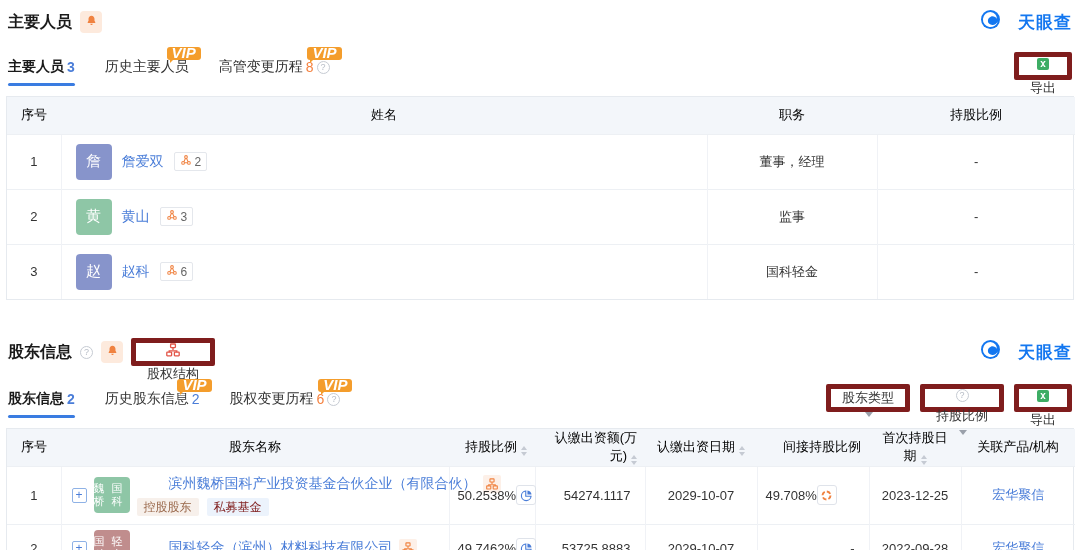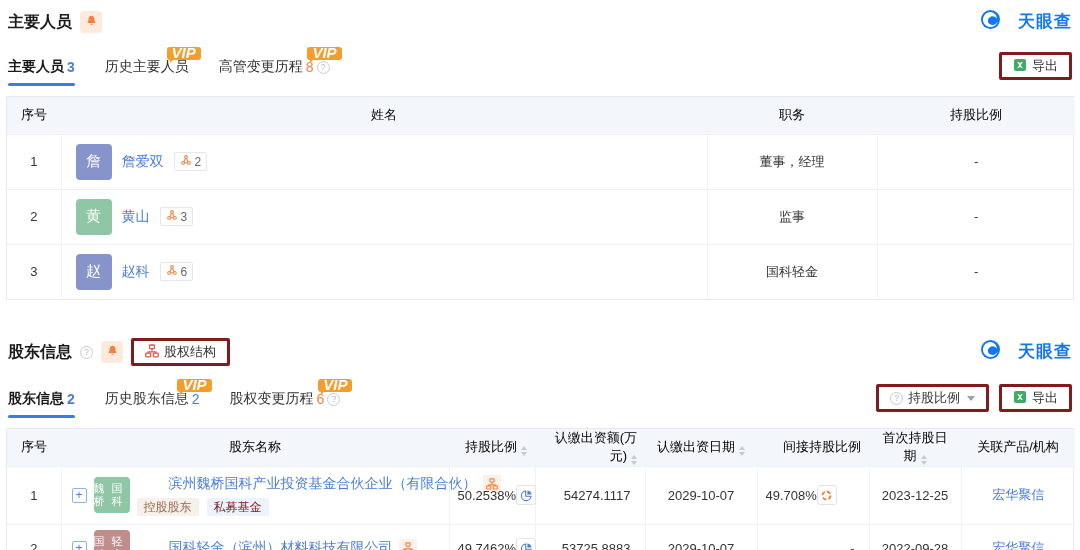--- a/index.html
+++ b/index.html
@@ -10,21 +10,21 @@
     font-family:"Liberation Sans","DejaVu Sans",sans-serif;
     font-size:13px;
   }
   .page { padding:0 6px; }
 
   
   .sec-head { display:flex; align-items:center; gap:8px; padding:10px 2px 2px; }
   .sec-title { font-size:16px; font-weight:bold; color:#1a1a1a; margin:0; }
   .bell-box { width:22px; height:22px; background:#fdeadd; border-radius:4px;
               display:inline-flex; align-items:center; justify-content:center; cursor:pointer; }
-  .logo { margin-left:auto; display:flex; align-items:flex-start; gap:18px;
+  .logo { margin-left:auto; display:flex; align-items:center; gap:18px;
           color:#1377f0; font-weight:bold; font-size:17px; letter-spacing:1px; }
   .qmark { width:13px; height:13px; border:1px solid #c6cbd3; border-radius:50%;
            color:#b6bcc6; font-size:9px; line-height:11px; text-align:center;
            display:inline-block; flex:0 0 auto; }
 
   
   .tabs-row { display:flex; align-items:flex-end; padding:16px 2px 0; }
   .tabs { display:flex; gap:30px; }
   .tab { position:relative; font-size:14px; color:#333; padding-bottom:10px; cursor:pointer;
          display:flex; align-items:center; gap:3px; }
@@ -34,23 +34,23 @@
   .cnt-blue { color:#4a7dd8; font-weight:normal; }
   .tab.active .cnt-blue { font-weight:bold; }
   .cnt-orange { color:#f58240; font-weight:normal; }
   .vip { position:absolute; top:-11px; right:-12px; background:#f49d2c; color:#fff;
          font-size:15px; font-weight:bold; font-style:italic; padding:1px 5px 2px;
          border-radius:3px; line-height:10px; }
   .vip::after { content:""; position:absolute; left:3px; bottom:-3px;
                 border:2px solid transparent; border-top-color:#f49d2c; border-left-color:#f49d2c; }
 
   .toolbar-right { margin-left:auto; display:flex; gap:10px; align-items:center; padding-bottom:6px; }
-  .btn { display:inline-flex; align-items:center; gap:5px; border:3px solid #7f1d1d;
+  .btn { display:inline-flex; align-items:center; gap:5px; border:5px solid #7f1d1d;
          border-radius:2px; background:#fff; font-size:13px; color:#333;
-         height:28px; padding:0 11px; cursor:pointer; white-space:nowrap; }
+         height:28px; padding:0 11px; cursor:pointer; white-space:nowrap;flex-direction:column; }
   .caret-down { width:0; height:0; border-left:4px solid transparent; border-right:4px solid transparent;
                 border-top:5px solid #9aa0aa; margin-left:2px; }
 
   
   .tbl-wrap { border:1px solid #e6eaef; margin-top:10px; }
   table { width:100%; border-collapse:collapse; table-layout:fixed; font-size:13px; }
   thead th { background:#f3f6fa; font-weight:normal; color:#000000; height:37px; padding:0 8px; }
   tbody td { border-top:1px solid #edf0f4; padding:0 8px; }
   tbody td + td { border-left:1px solid #f0f2f6; }
   .t1 tbody td { height:55px; }
@@ -298,20 +298,24 @@
         </div>
         <div class="tab">
           <span>股权变更历程</span>
             <span class="cnt-orange">6</span>
           <span class="qmark">?</span>
           <span class="vip">VIP</span>
         </div>
       </div>
       <div class="toolbar-right">
         <button class="btn">
+          <span>股东类型</span>
+          <span class="caret-down"></span>
+        </button>
+        <button class="btn">
           <span class="qmark">?</span>
           <span>持股比例</span>
           <span class="caret-down"></span>
         </button>
         <button class="btn">
           <span>
             <svg width="14" height="14" viewBox="0 0 14 14">
                 <rect x="1" y="1" width="12" height="12" rx="2" fill="#3dad64"></rect>
                 <path d="M4.3 4h1.6l1.1 1.8L8.1 4h1.6l-2 3 2 3H8.1L7 8.2 5.9 10H4.3l2-3z" fill="#fff"></path>
               </svg>

